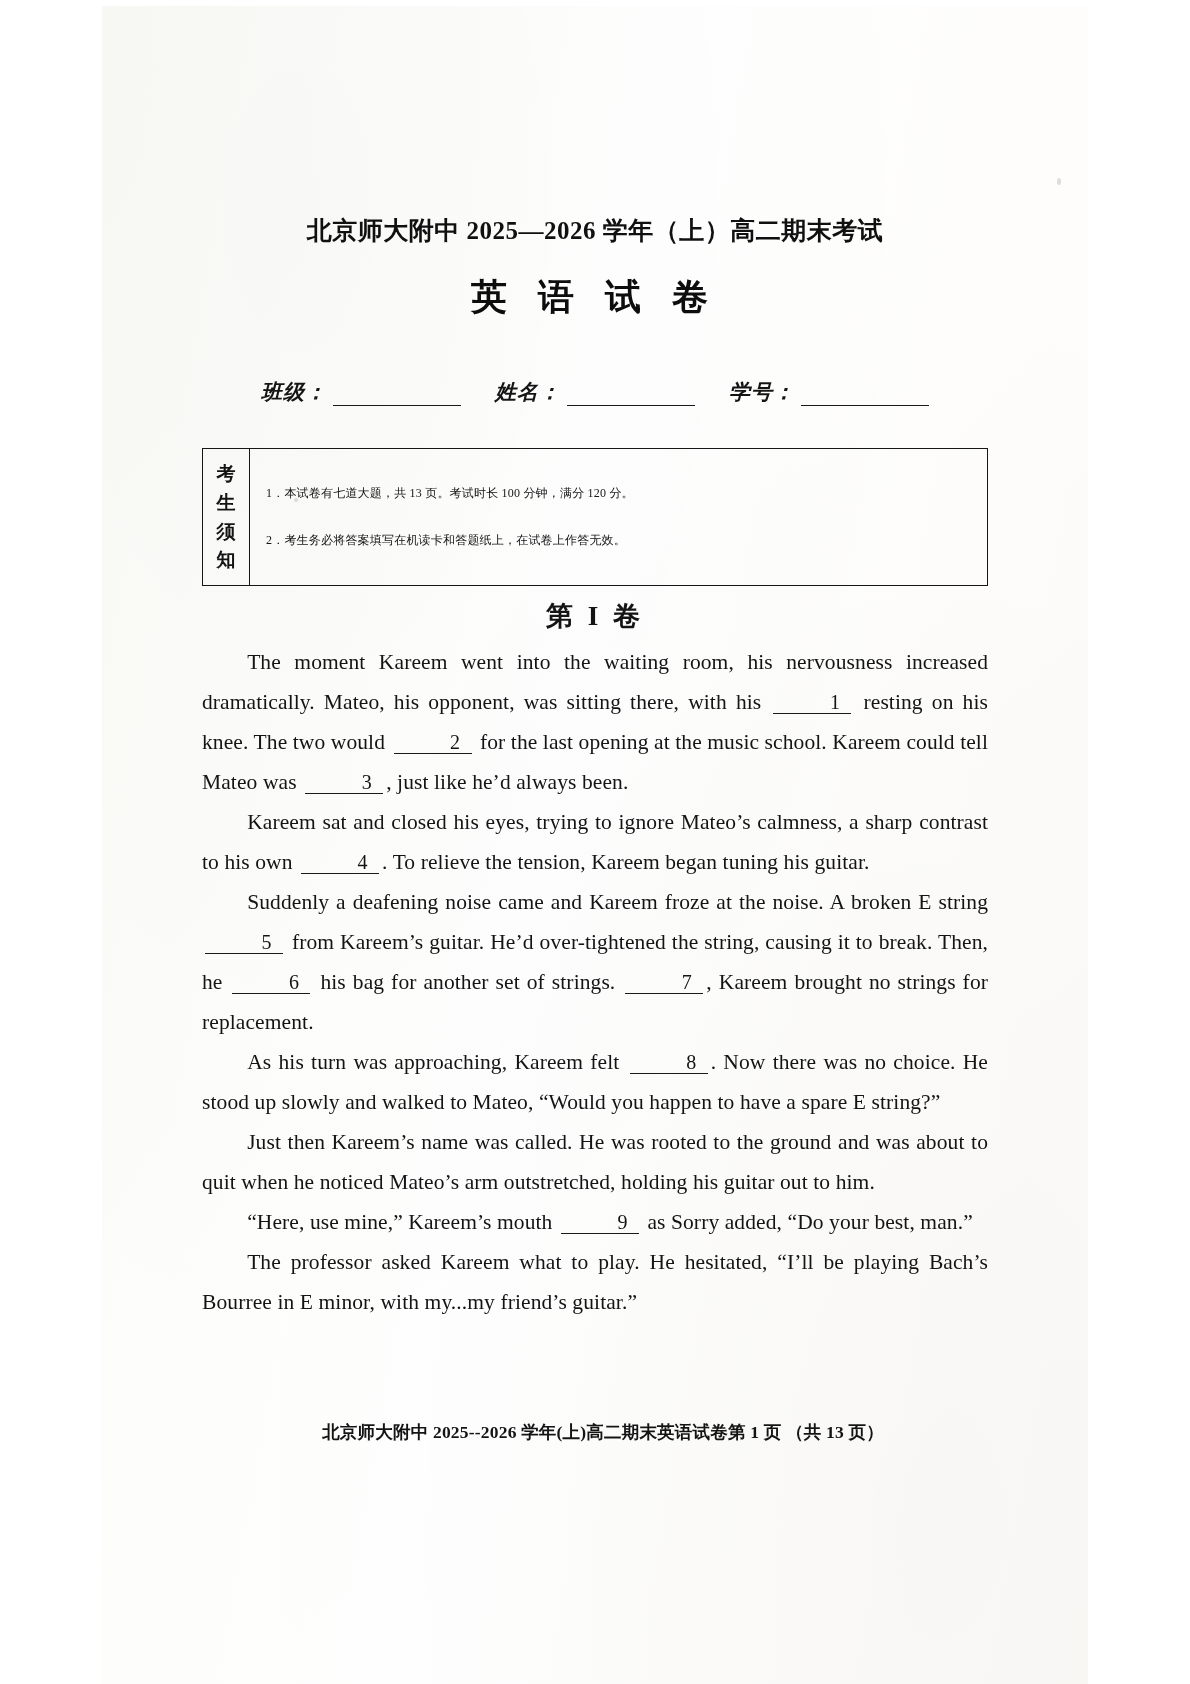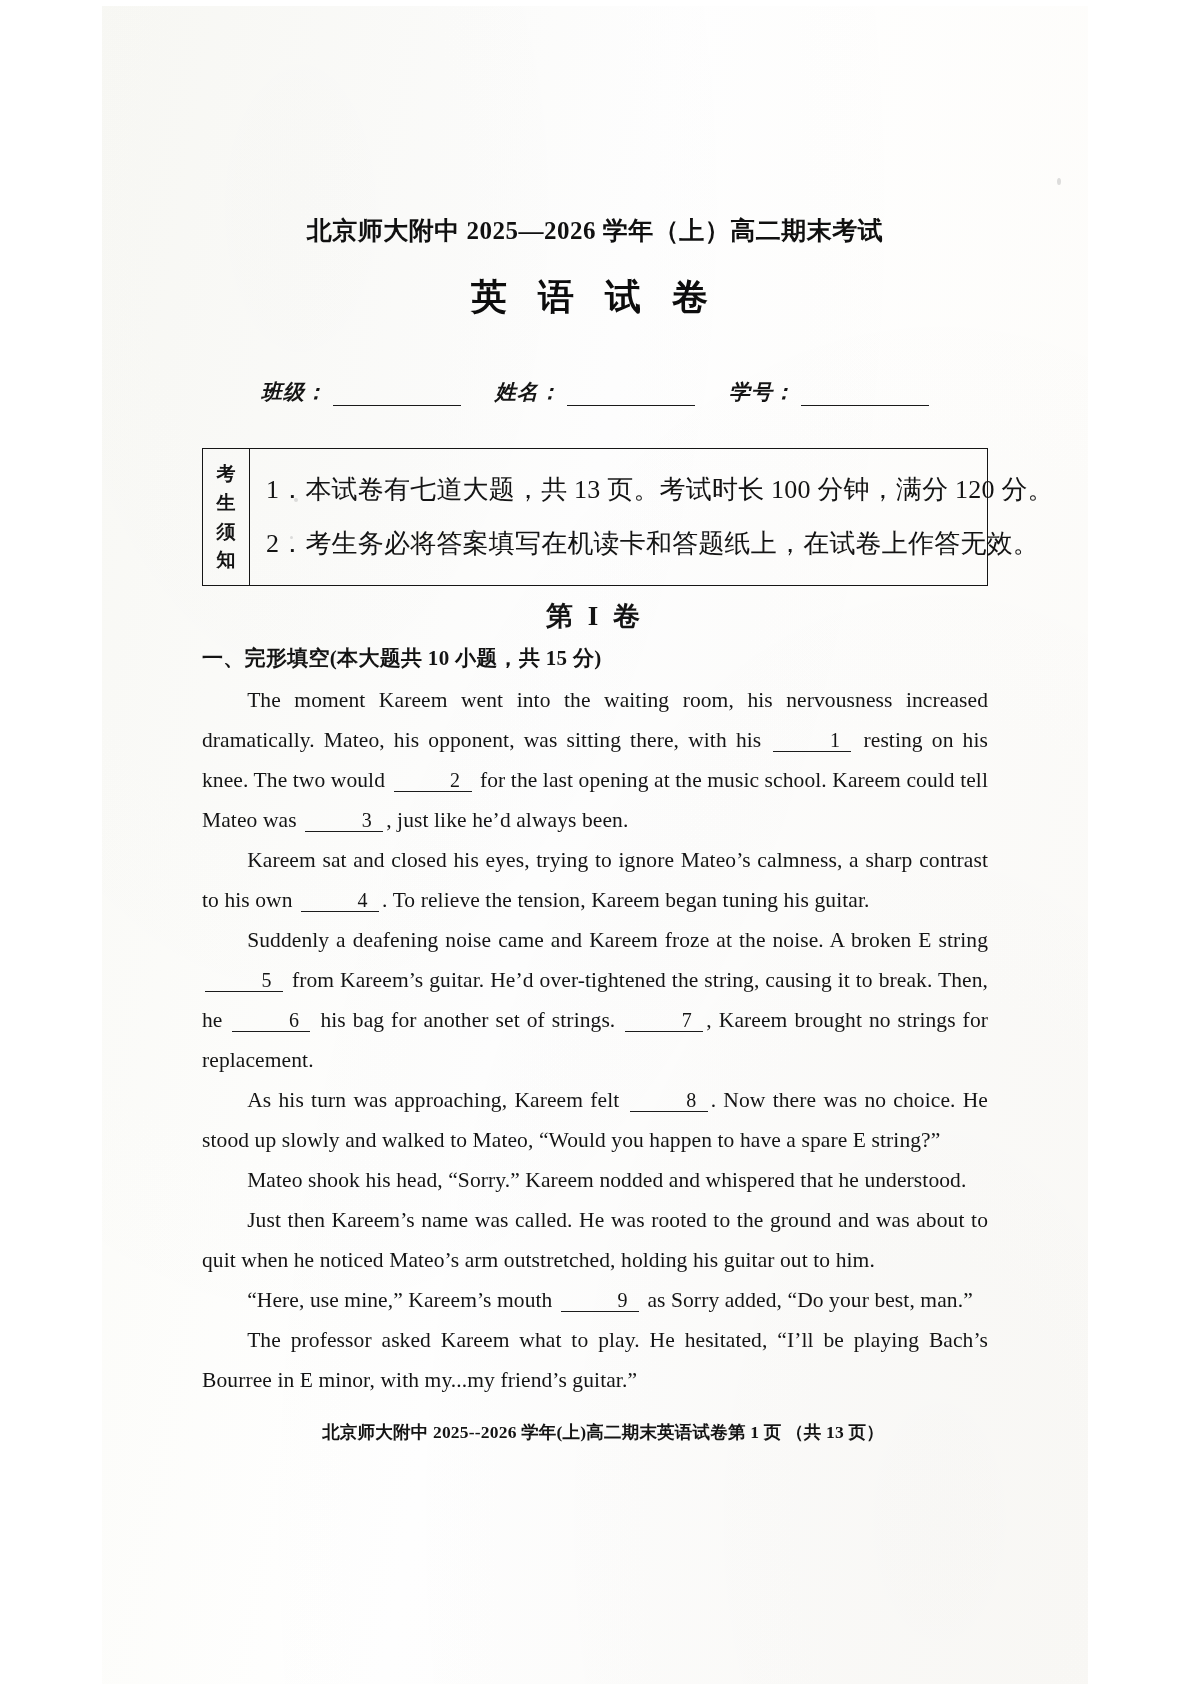--- a/index.html
+++ b/index.html
@@ -98,21 +98,21 @@
   }
   .notice-side span { display: block; line-height: 1.22; }
   .notice-items {
     flex: 1;
     display: flex;
     flex-direction: column;
     justify-content: space-evenly;
     padding: 6px 12px 6px 16px;
   }
   .notice-item {
-    font-size: 26px;
+    font-size: 12px;
     line-height: 1.45;
     letter-spacing: 0.2px;
     white-space: nowrap;
   }
 
   
   .volume-title {
     text-align: center;
     font-size: 27px;
     font-weight: 700;
@@ -203,28 +203,26 @@
         <span>须</span>
         <span>知</span>
       </div>
       <div class="notice-items">
         <div class="notice-item">1．本试卷有七道大题，共 13 页。考试时长 100 分钟，满分 120 分。</div>
         <div class="notice-item">2．考生务必将答案填写在机读卡和答题纸上，在试卷上作答无效。</div>
       </div>
     </div>
 
     <div class="volume-title">第 I 卷</div>
-    <div class="section-heading">一、完形填空(本大题共 10 小题，共 15 分)</div>
 
     <div class="passage" id="passage-root">
         <p class="para"><span>The moment Kareem went into the waiting room, his nervousness increased dramatically. Mateo, his opponent, was sitting there, with his </span><span class="blank">1</span><span> resting on his knee. The two would </span><span class="blank">2</span><span> for the last opening at the music school. Kareem could tell Mateo was </span><span class="blank">3</span><span>, just like he’d always been.</span></p>
         <p class="para"><span>Kareem sat and closed his eyes, trying to ignore Mateo’s calmness, a sharp contrast to his own </span><span class="blank">4</span><span>. To relieve the tension, Kareem began tuning his guitar.</span></p>
         <p class="para"><span>Suddenly a deafening noise came and Kareem froze at the noise. A broken E string </span><span class="blank">5</span><span> from Kareem’s guitar. He’d over-tightened the string, causing it to break. Then, he </span><span class="blank">6</span><span> his bag for another set of strings. </span><span class="blank">7</span><span>, Kareem brought no strings for replacement.</span></p>
         <p class="para"><span>As his turn was approaching, Kareem felt </span><span class="blank">8</span><span>. Now there was no choice. He stood up slowly and walked to Mateo, “Would you happen to have a spare E string?”</span></p>
-        <p class="para"><span>Mateo shook his head, “Sorry.” Kareem nodded and whispered that he understood.</span></p>
         <p class="para"><span>Just then Kareem’s name was called. He was rooted to the ground and was about to quit when he noticed Mateo’s arm outstretched, holding his guitar out to him.</span></p>
         <p class="para"><span>“Here, use mine,” Kareem’s mouth </span><span class="blank">9</span><span> as Sorry added, “Do your best, man.”</span></p>
         <p class="para"><span>The professor asked Kareem what to play. He hesitated, “I’ll be playing Bach’s Bourree in E minor, with my...my friend’s guitar.”</span></p>
       </div>
 
   </div>
 
   <div class="page-footer">北京师大附中 2025--2026 学年(上)高二期末英语试卷第 1  页  （共 13 页）</div>
 </div>
 

